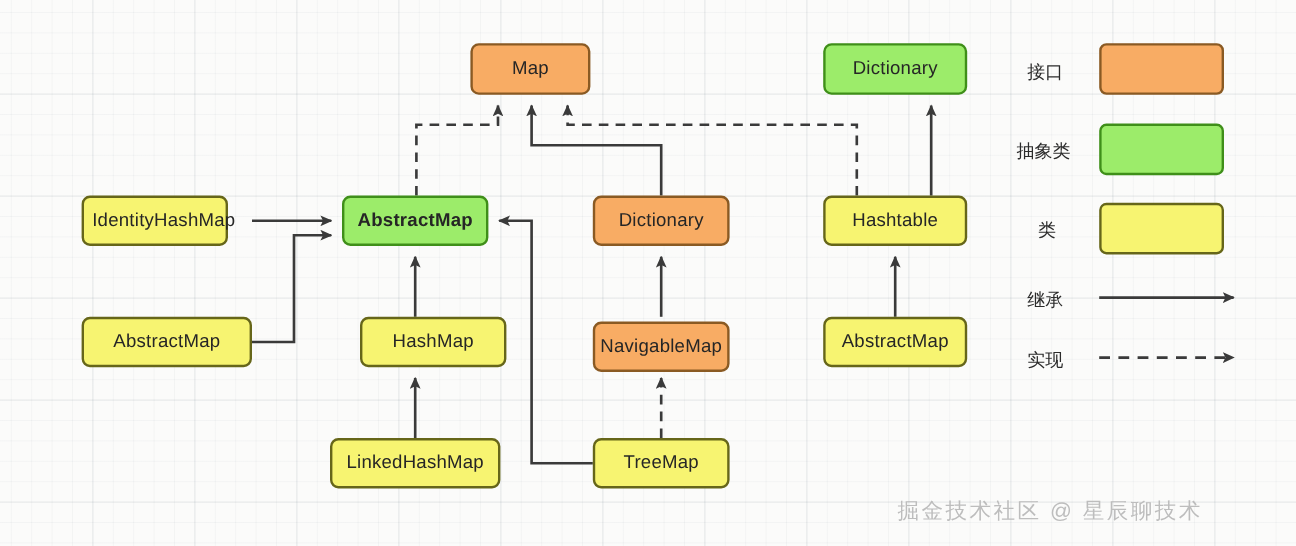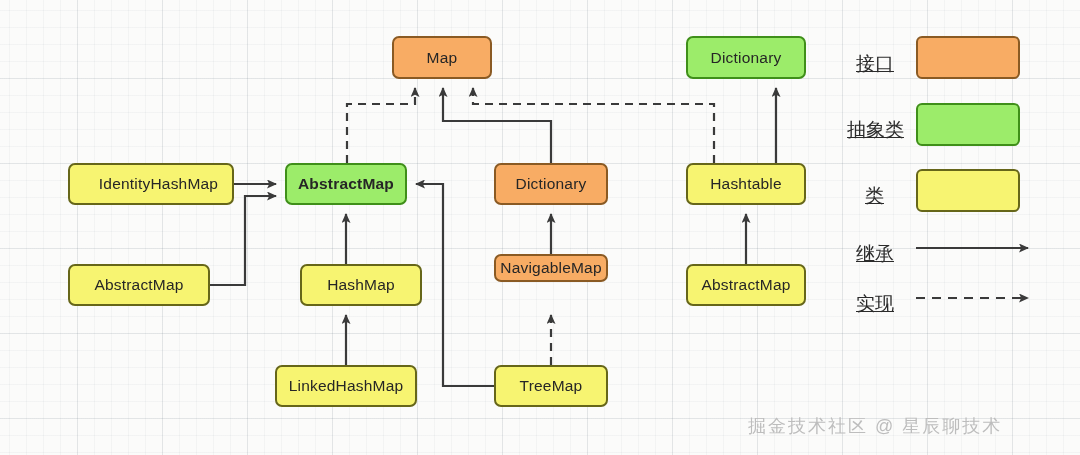--- a/index.html
+++ b/index.html
@@ -54,24 +54,23 @@
   .node.abs {
     background: #9cec6a;
     border-color: #3f8f19;
   }
   .node.cls {
     background: #f7f471;
     border-color: #666619;
   }
   .legend-label {
     position: absolute;
-    font-size: 19px;
+    font-size: 15px;
     color: #2b2b2b;
     white-space: nowrap;
-    text-decoration: underline;
   }
   .legend-swatch {
     position: absolute;
     box-sizing: border-box;
     border-radius: 6px;
     border: 2px solid #5b5b2a;
   }
   .legend-swatch.iface { background:#f8ac64; border-color:#8a5a23; }
   .legend-swatch.abs   { background:#9cec6a; border-color:#3f8f19; }
   .legend-swatch.cls   { background:#f7f471; border-color:#666619; }
@@ -123,33 +122,33 @@
 
       <path d="M916,248 L1028,248" marker-end="url(#arrowhead)"></path>
       <path d="M916,298 L1028,298" stroke-dasharray="9,7" marker-end="url(#arrowhead)"></path>
     </g>
   </svg>
 
   <div class="node iface" style="left:392px; top:36px; width:100px; height:43px;">Map</div>
 
   <div class="node abs" style="left:686px; top:36px; width:120px; height:43px;">Dictionary</div>
 
-  <div class="node cls" style="left:68px; top:163px; width:166px; height:42px;padding-left:15px;">IdentityHashMap</div>
+  <div class="node cls" style="left:68px; top:163px; width:122px; height:42px;padding-left:15px;">IdentityHashMap</div>
 
   <div class="node abs" style="left:285px; top:163px; width:122px; height:42px;font-weight:bold;">AbstractMap</div>
 
   <div class="node iface" style="left:494px; top:163px; width:114px; height:42px;">Dictionary</div>
 
   <div class="node cls" style="left:686px; top:163px; width:120px; height:42px;">Hashtable</div>
 
   <div class="node cls" style="left:68px; top:264px; width:142px; height:42px;">AbstractMap</div>
 
   <div class="node cls" style="left:300px; top:264px; width:122px; height:42px;">HashMap</div>
 
-  <div class="node iface" style="left:494px; top:254px; width:114px; height:28px;">NavigableMap</div>
+  <div class="node iface" style="left:494px; top:268px; width:114px; height:42px;">NavigableMap</div>
 
   <div class="node cls" style="left:686px; top:264px; width:120px; height:42px;">AbstractMap</div>
 
   <div class="node cls" style="left:275px; top:365px; width:142px; height:42px;">LinkedHashMap</div>
 
   <div class="node cls" style="left:494px; top:365px; width:114px; height:42px;">TreeMap</div>
 
   <div class="legend-label" style="left:856px; top:51px;">接口</div>
   <div class="legend-swatch iface" style="left:916px; top:36px; width:104px; height:43px;"></div>
 

